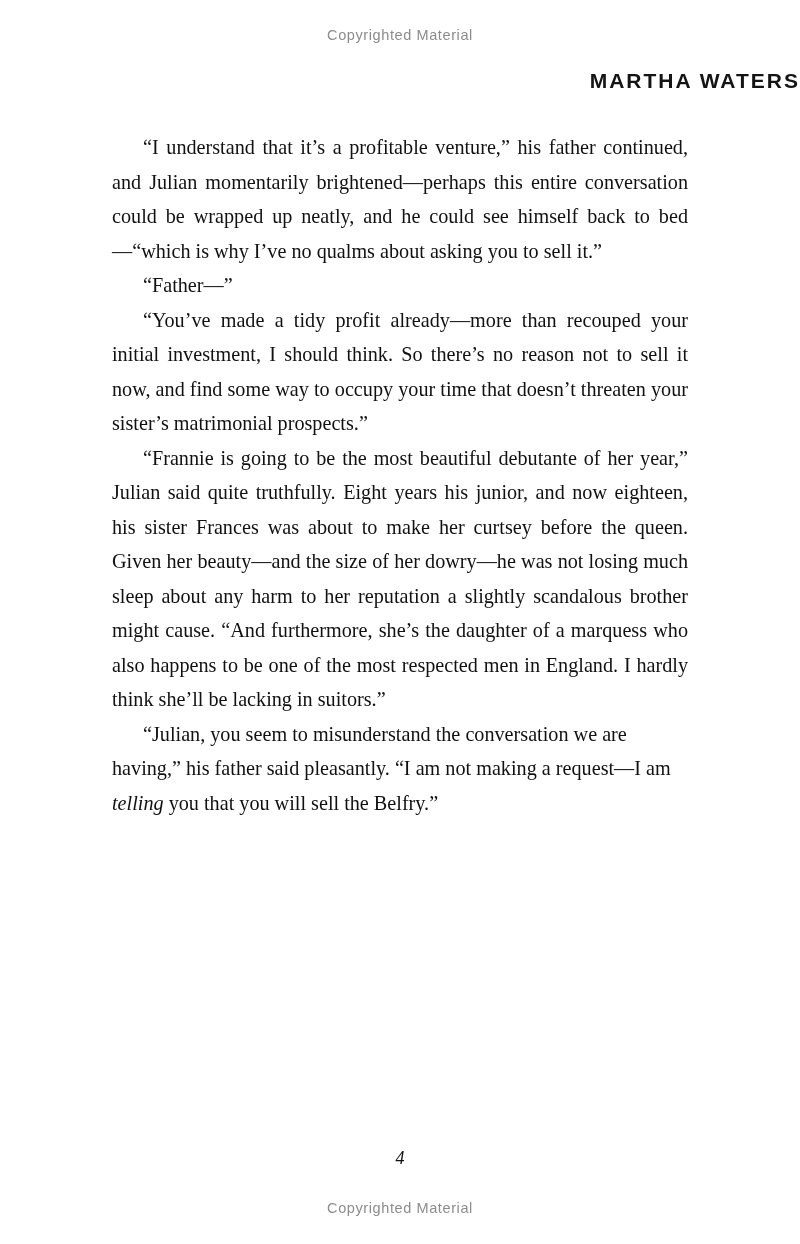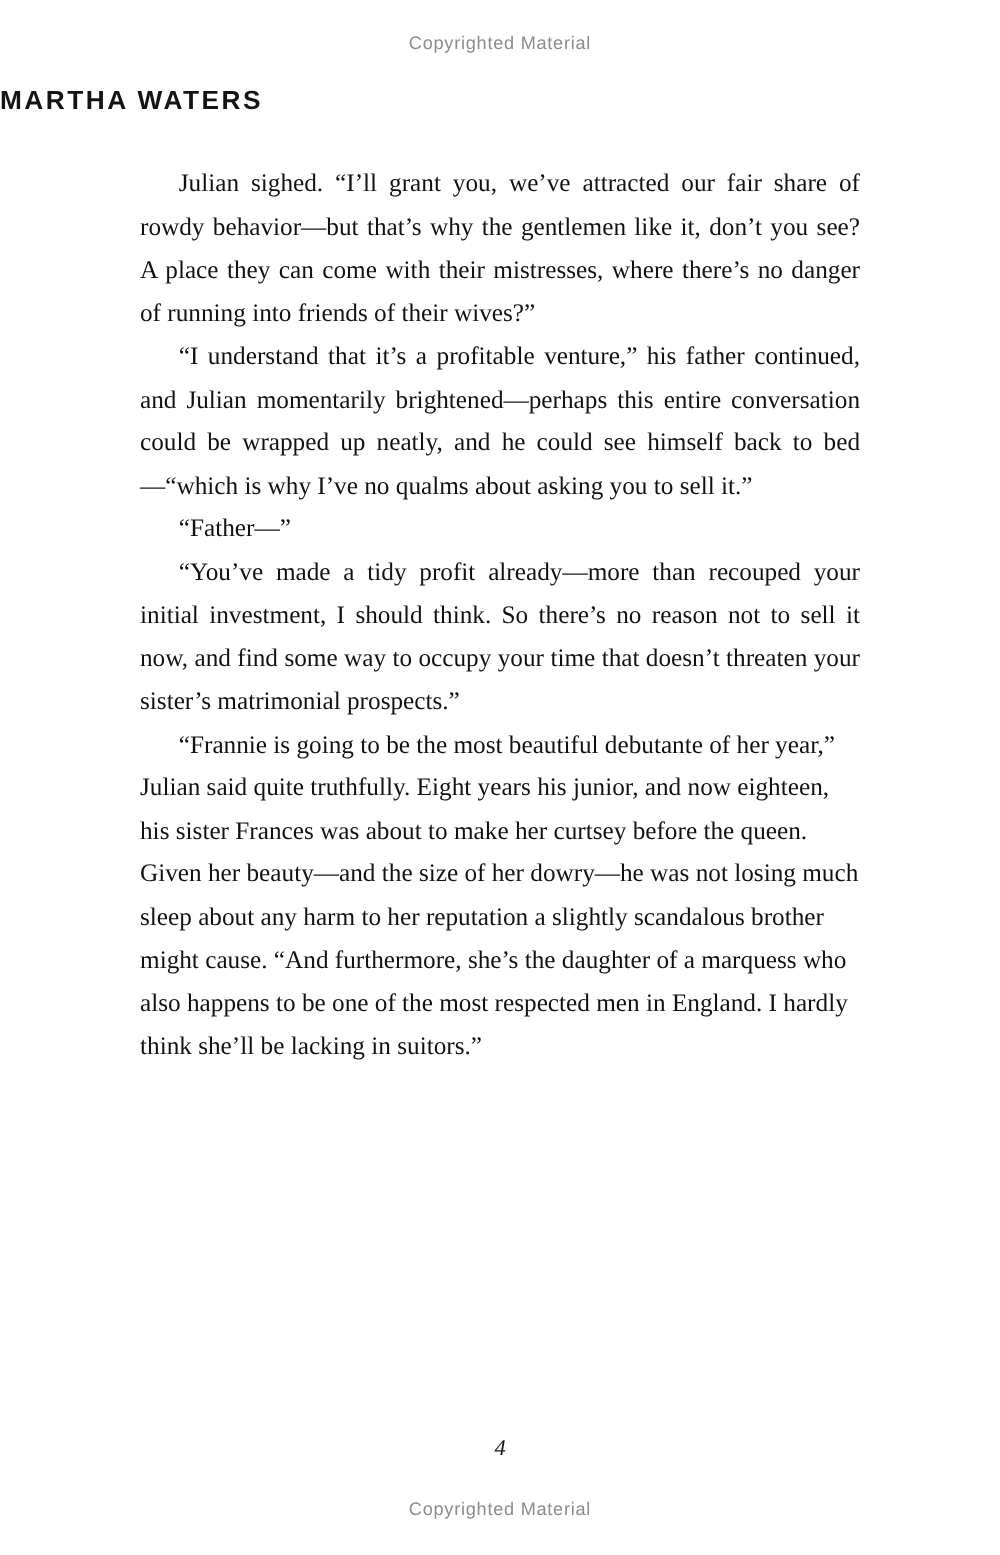--- a/index.html
+++ b/index.html
@@ -32,21 +32,21 @@
     color: #8c8c8c;
   }
   .watermark-top { top: 27px; }
   .watermark-bottom { top: 1200px; }
 
   .running-head {
     position: absolute;
     top: 69px;
     left: 0;
     width: 100%;
-    text-align: left;
+    text-align: right;
     font-family: "Liberation Sans", sans-serif;
     font-weight: 700;
     font-size: 21px;
     letter-spacing: 2.0px;
     color: #141414;
   }
 
   .text-block {
     position: absolute;
     top: 130px;
@@ -84,24 +84,26 @@
 </head>
 <body>
 
 <div class="page">
 
   <div class="watermark watermark-top">Copyrighted Material</div>
 
   <div class="running-head">MARTHA WATERS</div>
 
   <div class="text-block">
-    <p class="indent">Julian sighed. “I’ll grant you, we’ve attracted our fair share of rowdy behavior—but that’s why the gentlemen like it, don’t you see? A place they can come with their mistresses, where there’s no danger of running into friends of their wives?”</p>
     <p class="indent">“I understand that it’s a profitable venture,” his father continued, and Julian momentarily brightened—perhaps this entire conversation could be wrapped up neatly, and he could see himself back to bed—“which is why I’ve no qualms about asking you to sell it.”</p>
     <p class="indent">“Father—”</p>
     <p class="indent">“You’ve made a tidy profit already—more than recouped your initial investment, I should think. So there’s no reason not to sell it now, and find some way to occupy your time that doesn’t threaten your sister’s matrimonial prospects.”</p>
     <p class="indent">“Frannie is going to be the most beautiful debutante of her year,” Julian said quite truthfully. Eight years his junior, and now eighteen, his sister Frances was about to make her curtsey before the queen. Given her beauty—and the size of her dowry—he was not losing much sleep about any harm to her reputation a slightly scandalous brother might cause. “And furthermore, she’s the daughter of a marquess who also happens to be one of the most respected men in England. I hardly think she’ll be lacking in suitors.”</p>
+    <p class="indent">
+      <span>“Julian, you seem to misunderstand the conversation we are having,” his father said pleasantly. “I am not making a request—I am </span><em>telling</em><span> you that you will sell the Belfry.”</span>
+    </p>
   </div>
 
   <div class="folio">4</div>
 
   <div class="watermark watermark-bottom">Copyrighted Material</div>
 
 </div>
 
 </body></html>

